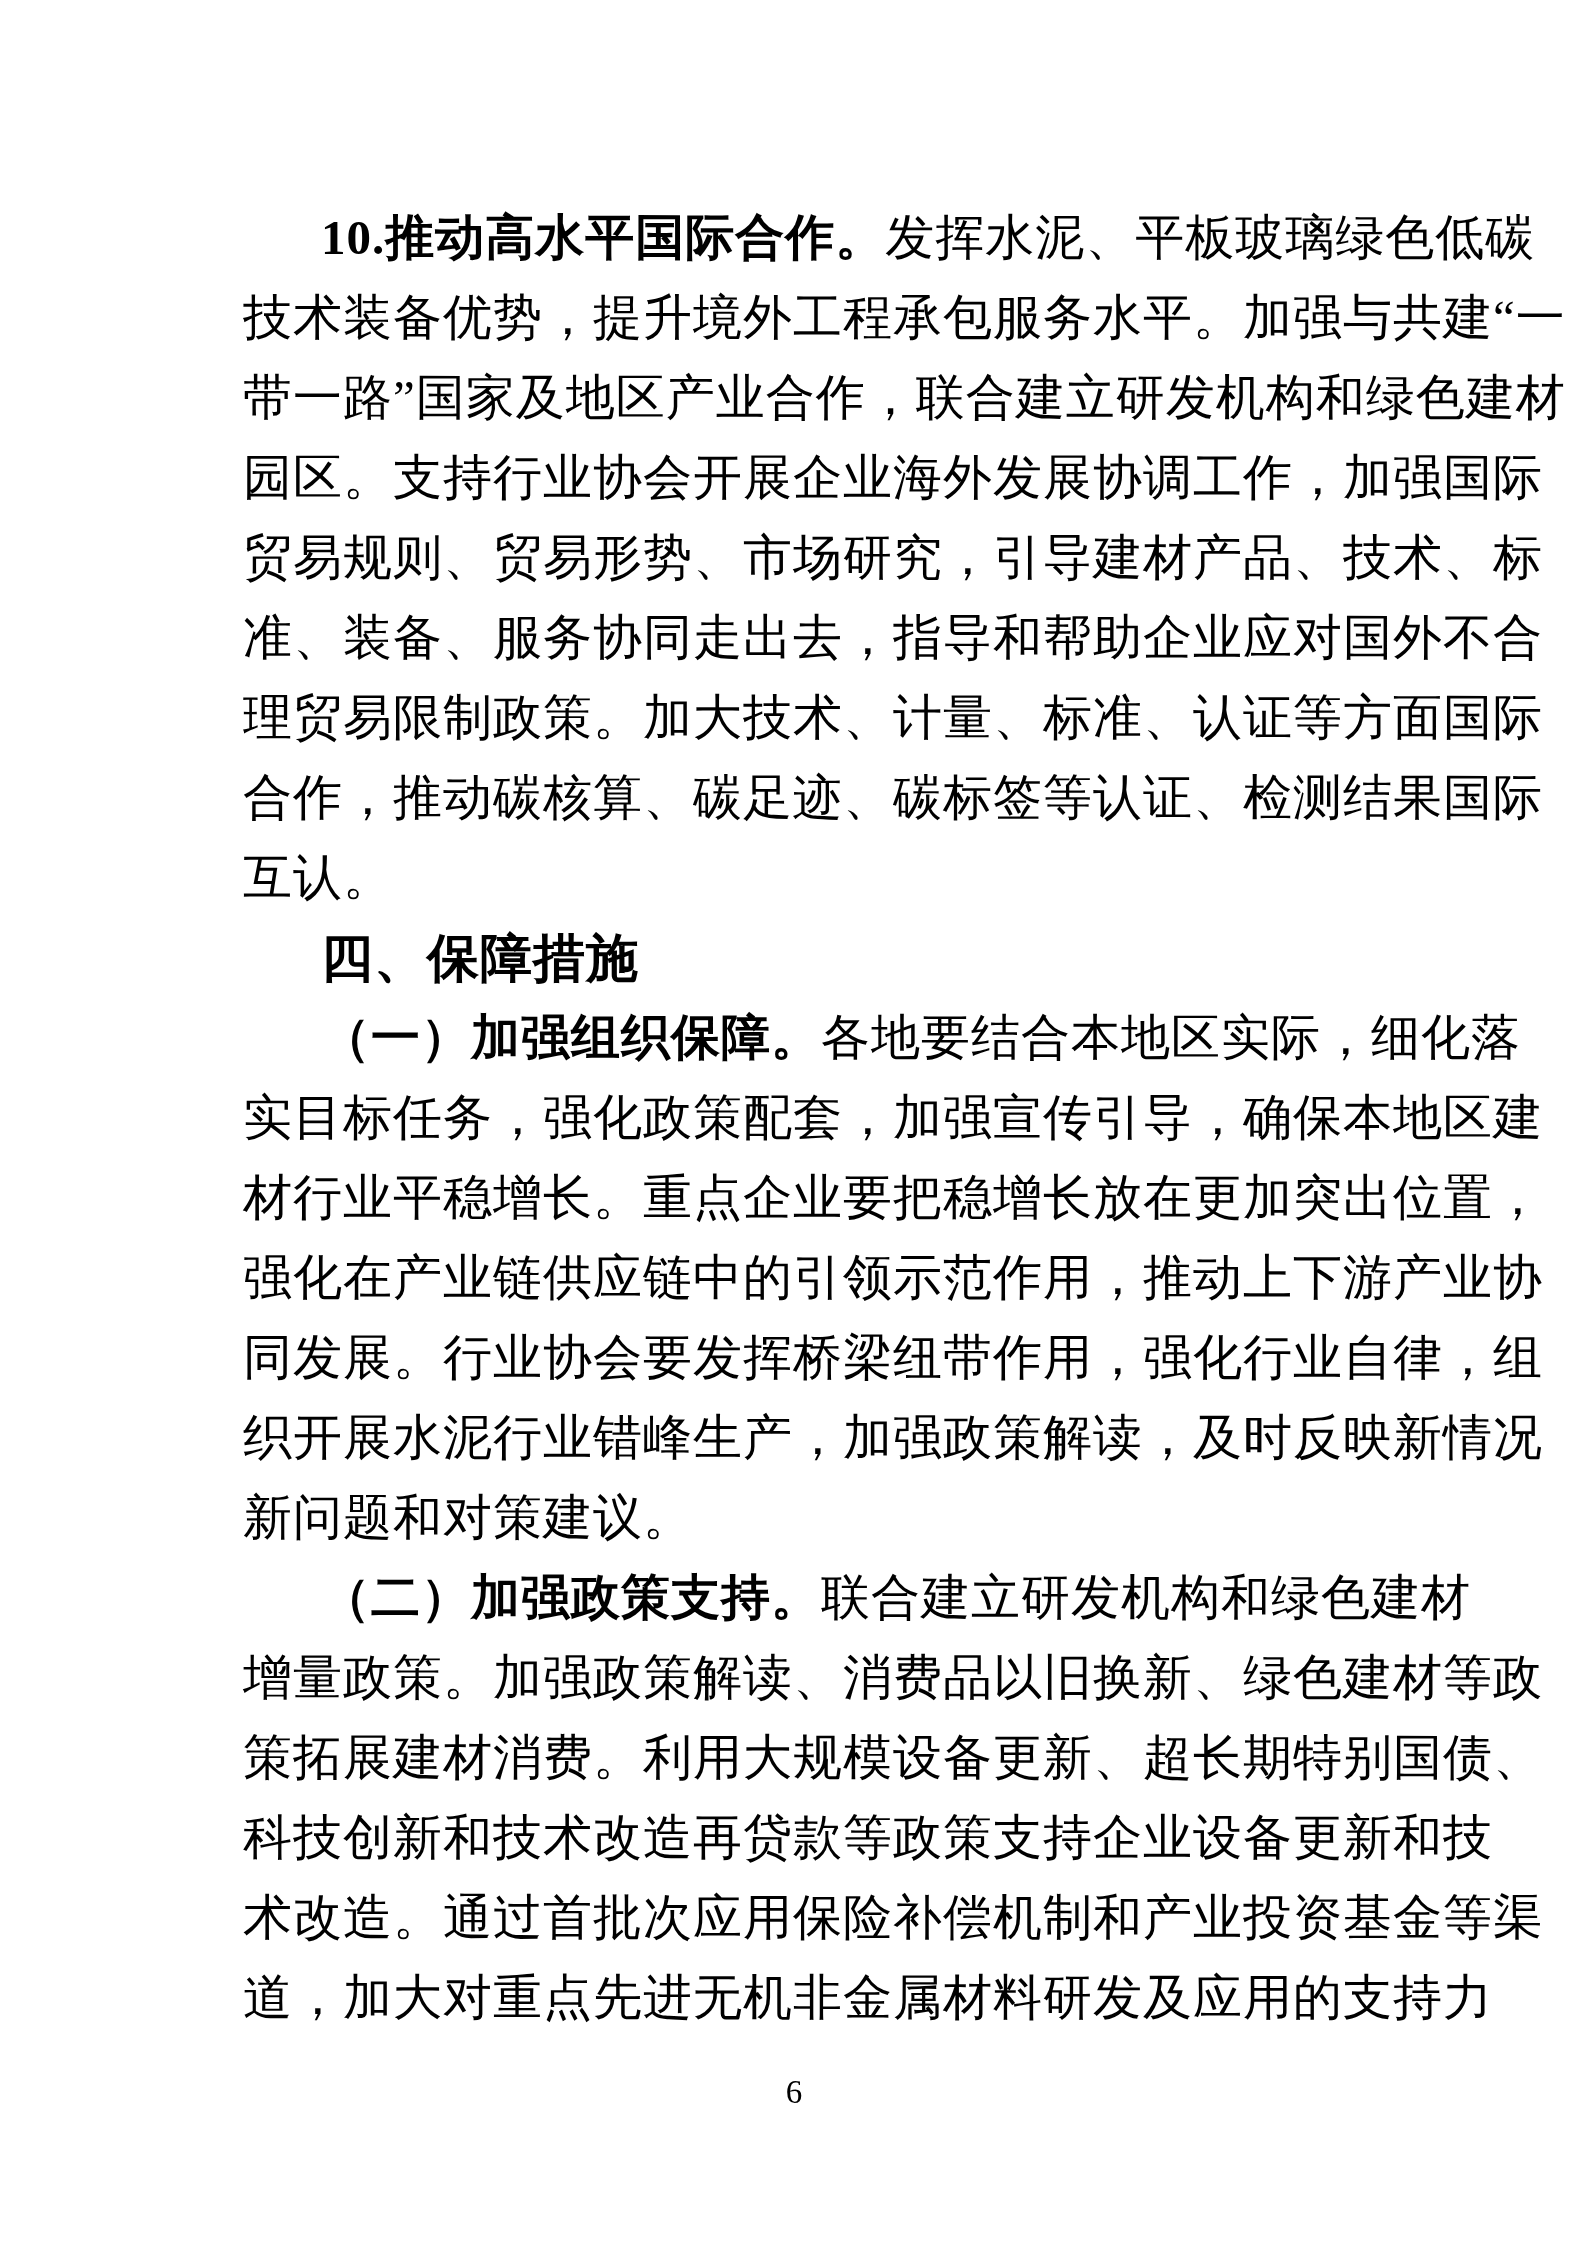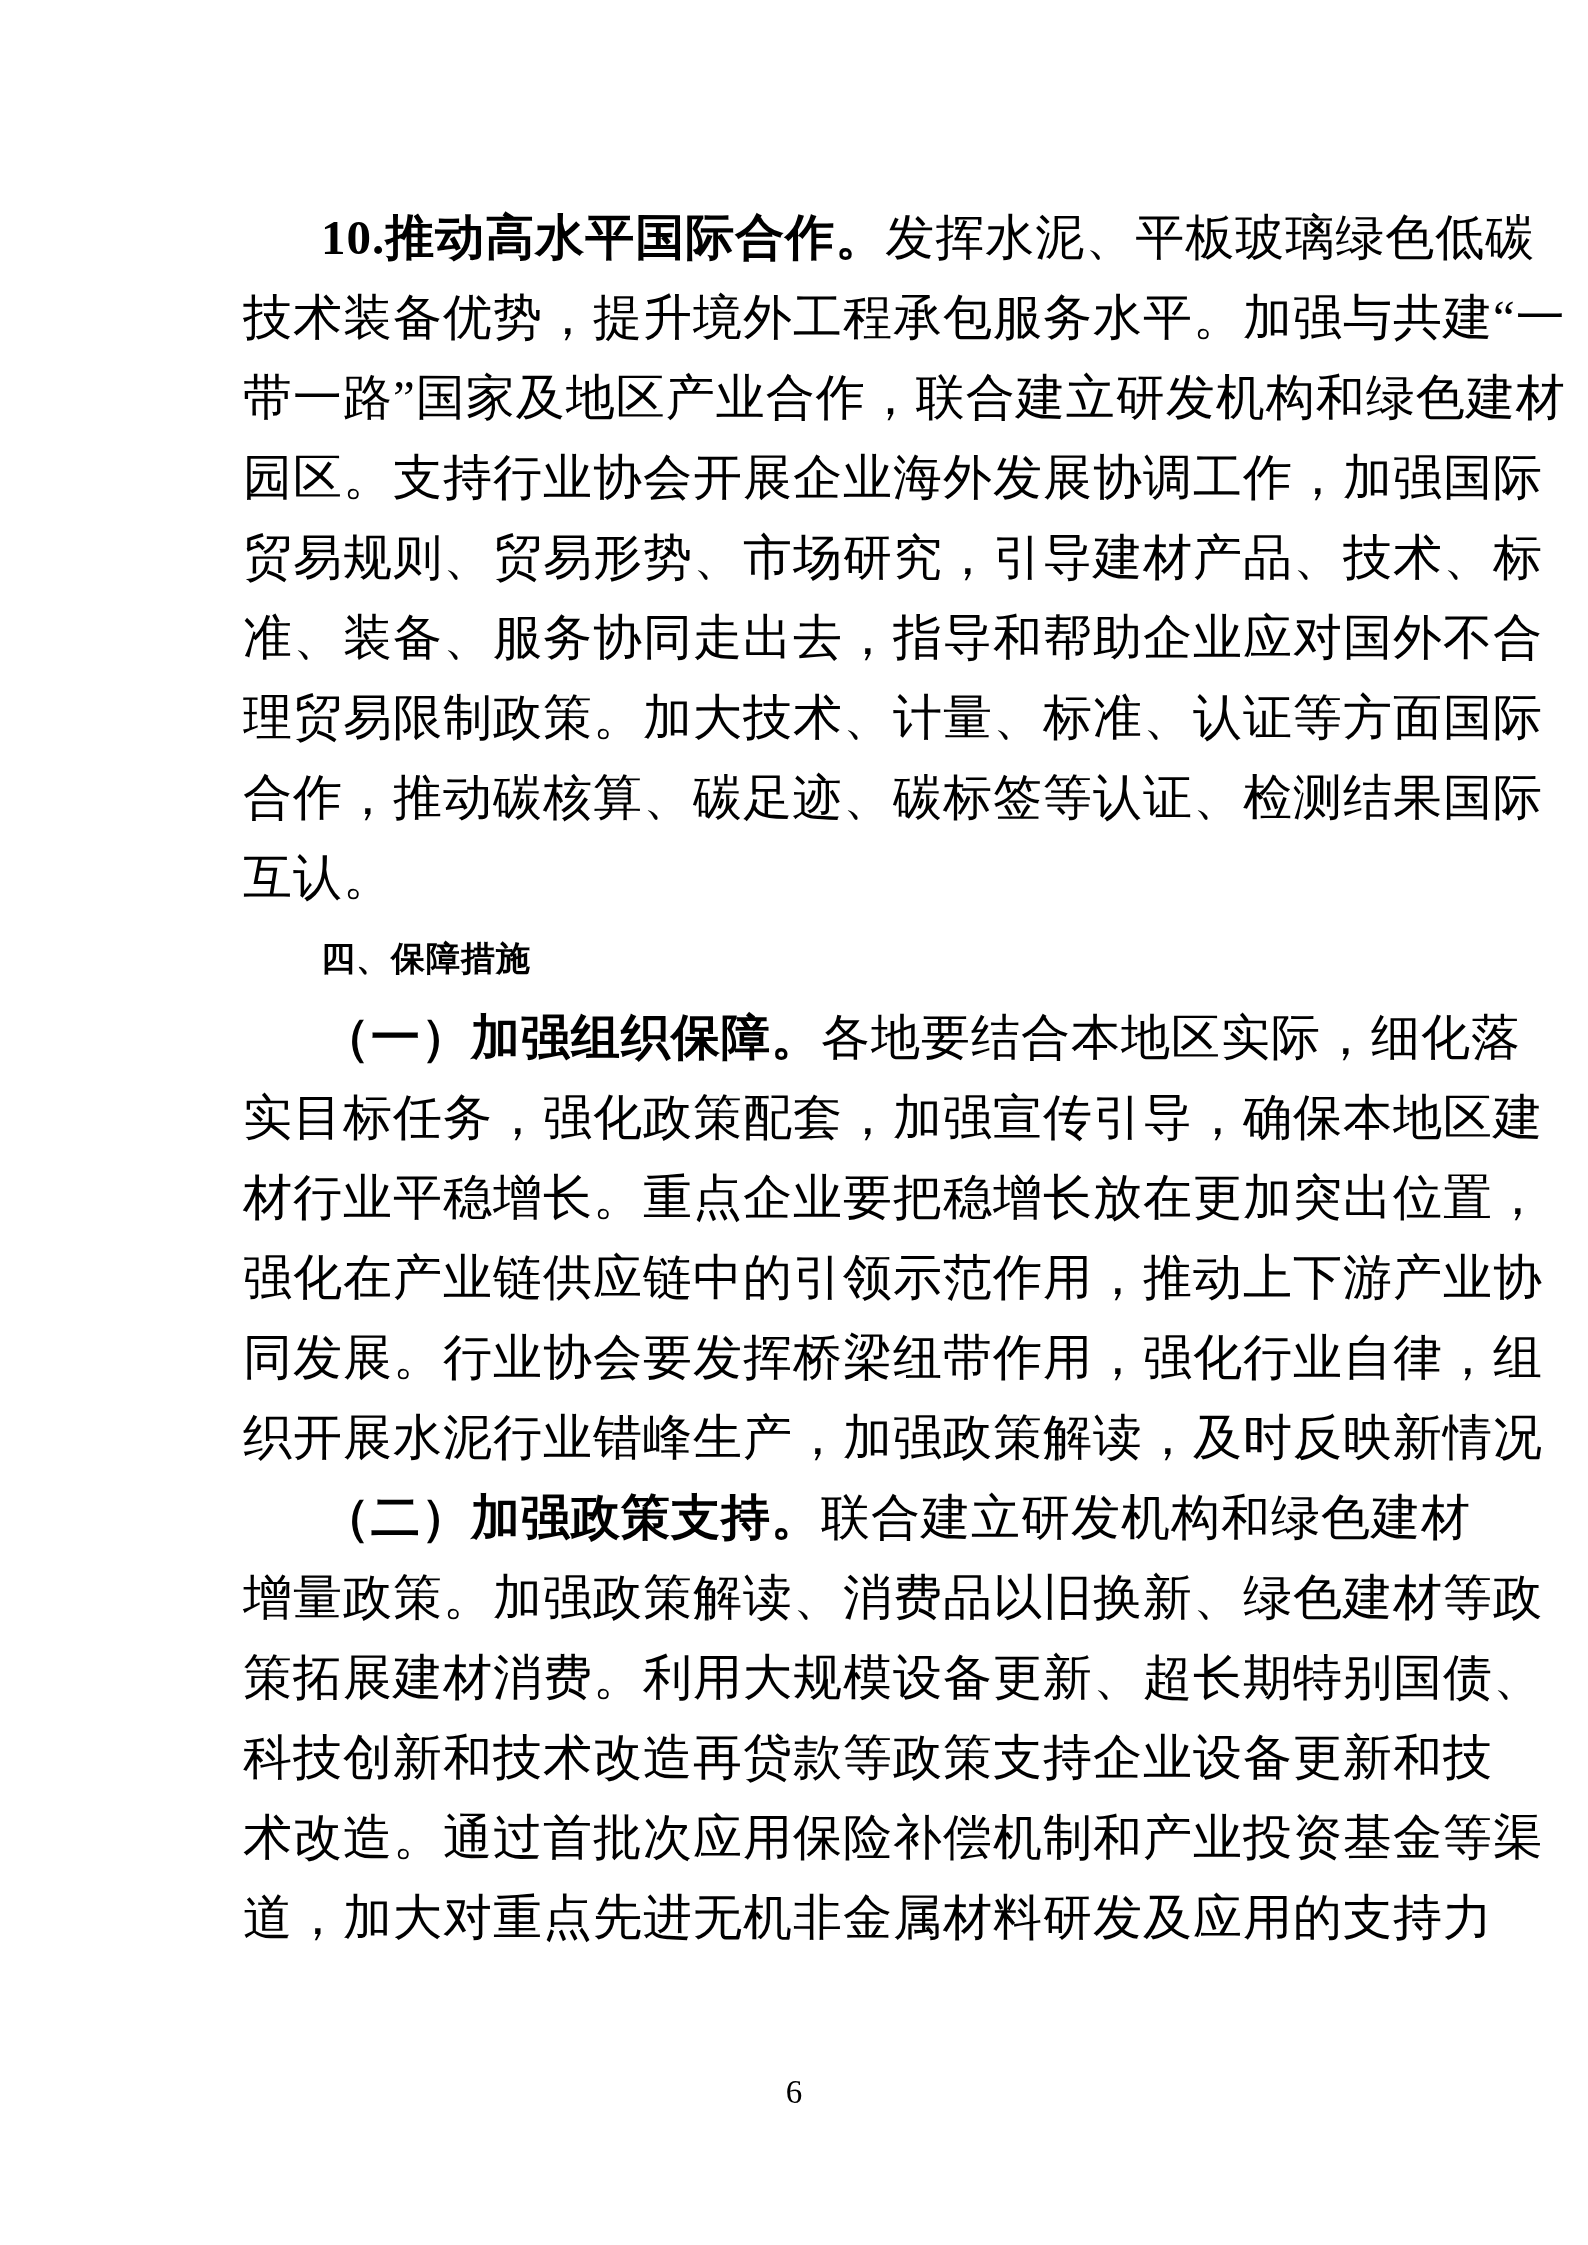--- a/index.html
+++ b/index.html
@@ -36,21 +36,21 @@
   }
   .ln.indent {
     padding-left: 78px;
   }
   .lead {
     font-weight: 700;
   }
   .ln.heading {
     font-family: "Liberation Sans", "DejaVu Sans", sans-serif;
     font-weight: 700;
-    font-size: 34px;
+    font-size: 52px;
     text-align: center;
     text-align-last: left;
   }
   .page-number {
     position: absolute;
     left: 0;
     right: 0;
     top: 2072px;
     text-align: center;
     font-size: 33px;
@@ -89,20 +89,21 @@
   <div class="ln"><span>实目标任务，强化政策配套，加强宣传引导，确保本地区建</span></div>
 
   <div class="ln"><span>材行业平稳增长。重点企业要把稳增长放在更加突出位置，</span></div>
 
   <div class="ln"><span>强化在产业链供应链中的引领示范作用，推动上下游产业协</span></div>
 
   <div class="ln"><span>同发展。行业协会要发挥桥梁纽带作用，强化行业自律，组</span></div>
 
   <div class="ln"><span>织开展水泥行业错峰生产，加强政策解读，及时反映新情况</span></div>
 
+  <div class="ln short"><span>新问题和对策建议。</span></div>
 
   <div class="ln indent"><span class="lead">（二）加强政策支持。</span><span>联合建立研发机构和绿色建材</span></div>
 
   <div class="ln"><span>增量政策。加强政策解读、消费品以旧换新、绿色建材等政</span></div>
 
   <div class="ln"><span>策拓展建材消费。利用大规模设备更新、超长期特别国债、</span></div>
 
   <div class="ln"><span>科技创新和技术改造再贷款等政策支持企业设备更新和技</span></div>
 
   <div class="ln"><span>术改造。通过首批次应用保险补偿机制和产业投资基金等渠</span></div>

